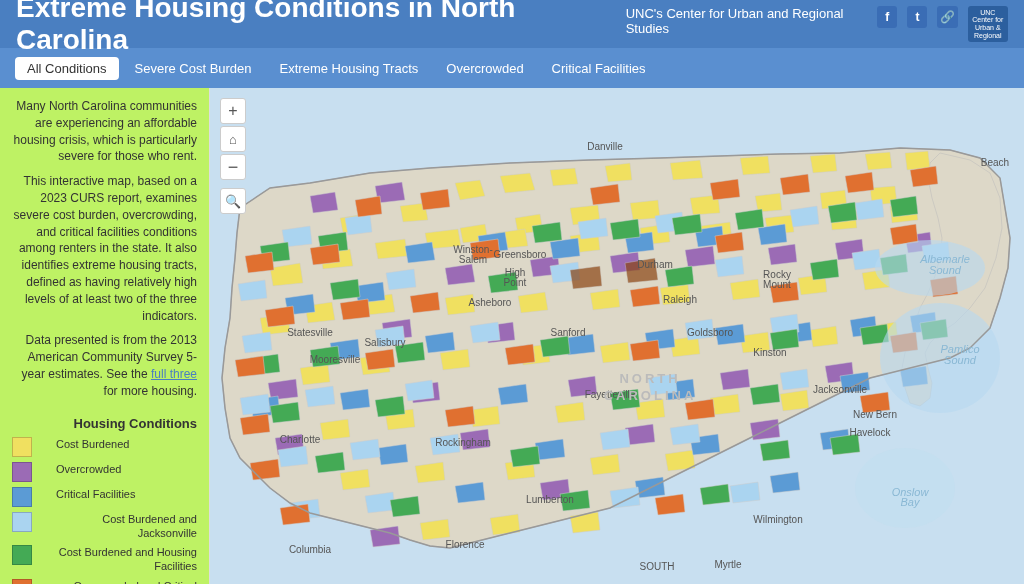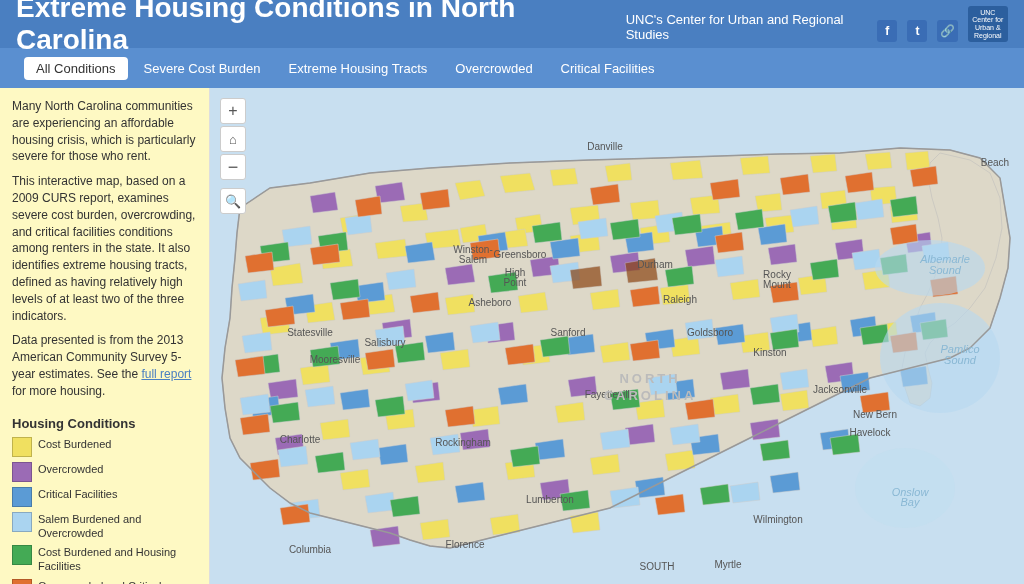--- a/index.html
+++ b/index.html
@@ -9,36 +9,36 @@
     #header {
       background: #4a7fc1;
       color: white;
       display: flex;
       align-items: center;
       justify-content: space-between;
       padding: 0 16px;
       height: 48px;
     }
     #header h1 { font-size: 28px; font-weight: bold; }
-    #header-right { display: flex; align-items: flex-end; gap: 10px; font-size: 14px; margin-left: 39px; }
+    #header-right { display: flex; align-items: flex-start; gap: 10px; font-size: 14px; margin-left: 39px; }
     .social-icon {
       width: 22px; height: 22px; background: #3a6db5; border-radius: 3px;
       display: inline-flex; align-items: center; justify-content: center; font-size: 12px; color: white; font-weight: bold;
     }
     .unc-logo {
       width: 44px; height: 36px; background: #2c5f9e; border-radius: 3px;
       display: inline-flex; align-items: center; justify-content: center; font-size: 8px; color: white; text-align: center; line-height: 1.2;
     }
 
     
     #nav-tabs {
       background: #5a8fd0;
       display: flex;
       align-items: center;
-      padding: 6px 24px;
+      padding: 6px 15px;
       gap: 4px;
       height: 40px;
     }
     .nav-tab {
       padding: 4px 12px;
       border-radius: 4px;
       font-size: 13px;
       cursor: pointer;
       color: white;
       background: transparent;
@@ -56,27 +56,28 @@
     }
 
     
     #sidebar {
       width: 210px;
       min-width: 210px;
       padding: 10px 12px;
       overflow-y: auto;
       font-size: 12px;
       color: #333;
-      background: #fef9c3;
+      background: #bef264;
       border-right: 1px solid #ddd;
+      text-align: right;
     }
     #sidebar p { margin-bottom: 8px; line-height: 1.4; }
     #sidebar a { color: #4a7fc1; text-decoration: underline; }
     .legend-title { font-weight: bold; font-size: 13px; margin-top: 16px; margin-bottom: 6px; }
-    .legend-item { display: flex; align-items: flex-start; margin-bottom: 5px; gap: 6px; }
+    .legend-item { display: flex; align-items: flex-start; margin-bottom: 5px; gap: 24px; }
     .legend-swatch {
       width: 20px; height: 20px; min-width: 20px; border: 1px solid rgba(0,0,0,0.2);
     }
     .legend-label { font-size: 11px; line-height: 1.3; color: #333; }
 
     
     #map-area {
       flex: 1;
       position: relative;
       background: #b0d0e8;
@@ -145,42 +146,42 @@
   <button class="nav-tab">Severe Cost Burden</button>
   <button class="nav-tab">Extreme Housing Tracts</button>
   <button class="nav-tab">Overcrowded</button>
   <button class="nav-tab">Critical Facilities</button>
 </div>
 
 <div id="main">
 
   <div id="sidebar">
     <p>Many North Carolina communities are experiencing an affordable housing crisis, which is particularly severe for those who rent.</p>
-    <p>This interactive map, based on a 2009 CURS report, examines severe cost burden, overcrowding, and critical facilities conditions among renters in the state. It also identifies extreme housing tracts, defined as having relatively high levels of at least two of the three indicators.</p>
+    <p>This interactive map, based on a 2023 CURS report, examines severe cost burden, overcrowding, and critical facilities conditions among renters in the state. It also identifies extreme housing tracts, defined as having relatively high levels of at least two of the three indicators.</p>
     <p>
-      <span>Data presented is from the 2013 American Community Survey 5-year estimates. See the </span><a href="#">full report</a><span> for more housing.</span>
+      <span>Data presented is from the 2013 American Community Survey 5-year estimates. See the </span><a href="#">full three</a><span> for more housing.</span>
     </p>
 
     <div class="legend-title">Housing Conditions</div>
 
     <div class="legend-item">
       <div class="legend-swatch" style="background:#f0e060;"></div>
       <span class="legend-label">Cost Burdened</span>
     </div>
     <div class="legend-item">
       <div class="legend-swatch" style="background:#9b6bb5;"></div>
       <span class="legend-label">Overcrowded</span>
     </div>
     <div class="legend-item">
       <div class="legend-swatch" style="background:#5b9bd5;"></div>
       <span class="legend-label">Critical Facilities</span>
     </div>
     <div class="legend-item">
       <div class="legend-swatch" style="background:#aad4f0;"></div>
-      <span class="legend-label">Salem Burdened and Overcrowded</span>
+      <span class="legend-label">Cost Burdened and Jacksonville</span>
     </div>
     <div class="legend-item">
       <div class="legend-swatch" style="background:#44aa55;"></div>
       <span class="legend-label">Cost Burdened and Housing Facilities</span>
     </div>
     <div class="legend-item">
       <div class="legend-swatch" style="background:#e07030;"></div>
       <span class="legend-label">Overcrowded and Critical Facilities</span>
     </div>
   </div>

